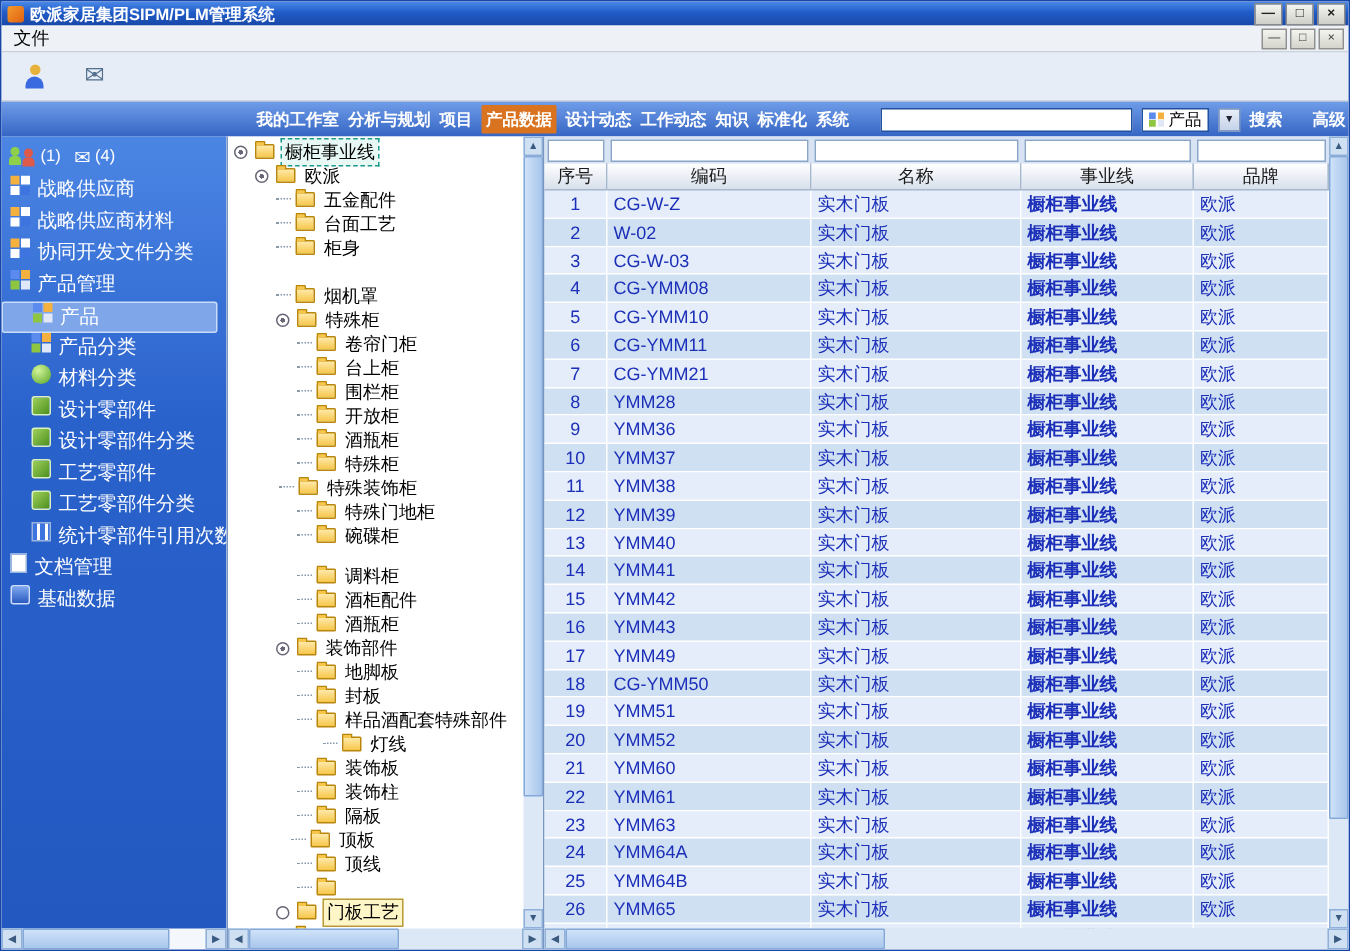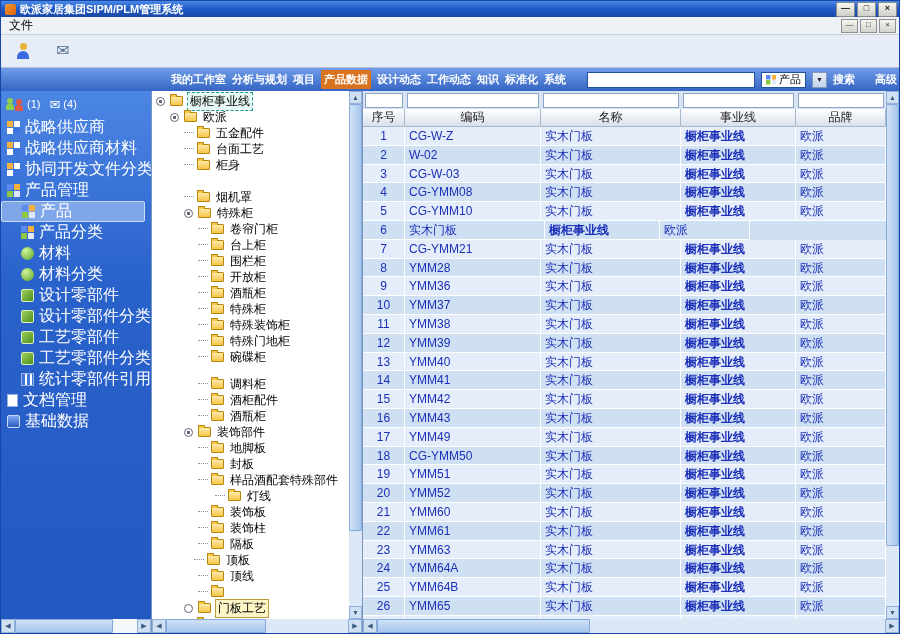--- a/index.html
+++ b/index.html
@@ -44,21 +44,21 @@
   .bodyrow{display:flex;height:542px;}
 
   
   .sidebar{width:150px;flex:none;background:linear-gradient(180deg,#4c86e4 0%,#2a62cc 35%,#2258c0 100%);display:flex;flex-direction:column;}
   .sb-head{height:26px;display:flex;align-items:center;gap:3px;padding:0 5px;color:#fff;font-size:11px;}
   .users-ic{width:18px;height:13px;position:relative;display:inline-block;}
   .users-ic::before{content:"";position:absolute;left:1px;top:0;width:6px;height:6px;border-radius:50%;background:#8ed04a;box-shadow:9px 1px 0 #e05a4a;}
   .users-ic::after{content:"";position:absolute;left:0;top:6px;width:8px;height:6px;border-radius:3px 3px 0 0;background:#8ed04a;box-shadow:9px 1px 0 #e05a4a;}
   .mail-white{font-size:13px;color:#fff;line-height:13px;margin-left:6px;}
   #sidebar-items{flex:1;overflow:hidden;}
-  .sb-item{height:21px;display:flex;align-items:center;color:#fff;font-size:16px;white-space:nowrap;box-sizing:border-box;}
+  .sb-item{height:21px;display:flex;align-items:flex-start;color:#fff;font-size:13px;white-space:nowrap;box-sizing:border-box;}
   .sb-item.lvl0{padding-left:6px;}
   .sb-item.lvl1{padding-left:20px;}
   .sb-item.sel{background:#7ea6e8;border:1px solid #c8dcf8;border-radius:2px;margin-right:6px;}
   .sb-ic{width:13px;height:13px;display:inline-block;margin-right:5px;flex:none;}
   .ic-grid-orange{background:linear-gradient(#f5b13d,#f5b13d) 0 0/6px 6px no-repeat,linear-gradient(#fff,#fff) 7px 0/6px 6px no-repeat,linear-gradient(#fff,#fff) 0 7px/6px 6px no-repeat,linear-gradient(#3d74e0,#3d74e0) 7px 7px/6px 6px no-repeat;}
   .ic-grid-blue{background:linear-gradient(#5b8bee,#5b8bee) 0 0/6px 6px no-repeat,linear-gradient(#f5b13d,#f5b13d) 7px 0/6px 6px no-repeat,linear-gradient(#8ec641,#8ec641) 0 7px/6px 6px no-repeat,linear-gradient(#e0e8f8,#e0e8f8) 7px 7px/6px 6px no-repeat;}
   .ic-ball-green{background:radial-gradient(circle at 35% 30%,#d4f59a,#56a426);border-radius:50%;}
   .ic-part-green{background:linear-gradient(135deg,#9ed05a,#4d8f1f);border-radius:2px;border:1px solid #daf0c0;box-sizing:border-box;}
   .ic-stat-blue{background:repeating-linear-gradient(90deg,#3d74e0 0 3px,#fff 3px 5px);border:1px solid #9ab4e0;box-sizing:border-box;}
   .ic-doc-white{background:#fff;border:1px solid #9ab4e0;width:11px;box-sizing:border-box;}
@@ -194,24 +194,20 @@
           <div class="sb-item lvl1 sel">
             <span class="sb-ic ic-grid-blue"></span>
             <span class="sb-lb">产品</span>
           </div>
           <div class="sb-item lvl1">
             <span class="sb-ic ic-grid-blue"></span>
             <span class="sb-lb">产品分类</span>
           </div>
           <div class="sb-item lvl1">
             <span class="sb-ic ic-ball-green"></span>
-            <span class="sb-lb">材料</span>
-          </div>
-          <div class="sb-item lvl1">
-            <span class="sb-ic ic-ball-green"></span>
             <span class="sb-lb">材料分类</span>
           </div>
           <div class="sb-item lvl1">
             <span class="sb-ic ic-part-green"></span>
             <span class="sb-lb">设计零部件</span>
           </div>
           <div class="sb-item lvl1">
             <span class="sb-ic ic-part-green"></span>
             <span class="sb-lb">设计零部件分类</span>
           </div>
@@ -306,21 +302,21 @@
             <div class="tnode" style="padding-left: 46px;">
               <span class="dash"></span>
               <span class="folder"></span>
               <span class="tlb">酒瓶柜</span>
             </div>
             <div class="tnode" style="padding-left: 46px;">
               <span class="dash"></span>
               <span class="folder"></span>
               <span class="tlb">特殊柜</span>
             </div>
-            <div class="tnode" style="padding-left: 46px; font-family: Liberation Serif, serif;">
+            <div class="tnode" style="padding-left: 34px; font-family: Liberation Serif, serif;">
               <span class="dash"></span>
               <span class="folder"></span>
               <span class="tlb">特殊装饰柜</span>
             </div>
             <div class="tnode" style="padding-left: 46px;">
               <span class="dash"></span>
               <span class="folder"></span>
               <span class="tlb">特殊门地柜</span>
             </div>
             <div class="tnode" style="padding-left: 46px;">
@@ -479,20 +475,21 @@
               </div>
               <div class="trow odd">
                 <span class="tcell c0">5</span>
                 <span class="tcell c1">CG-YMM10</span>
                 <span class="tcell c2">实木门板</span>
                 <span class="tcell c3">橱柜事业线</span>
                 <span class="tcell c4">欧派</span>
               </div>
               <div class="trow even">
                 <span class="tcell c0">6</span>
+                <span class="tcell c1">CG-YMM11</span>
                 <span class="tcell c2">实木门板</span>
                 <span class="tcell c3">橱柜事业线</span>
                 <span class="tcell c4">欧派</span>
               </div>
               <div class="trow odd">
                 <span class="tcell c0">7</span>
                 <span class="tcell c1">CG-YMM21</span>
                 <span class="tcell c2">实木门板</span>
                 <span class="tcell c3">橱柜事业线</span>
                 <span class="tcell c4">欧派</span>

